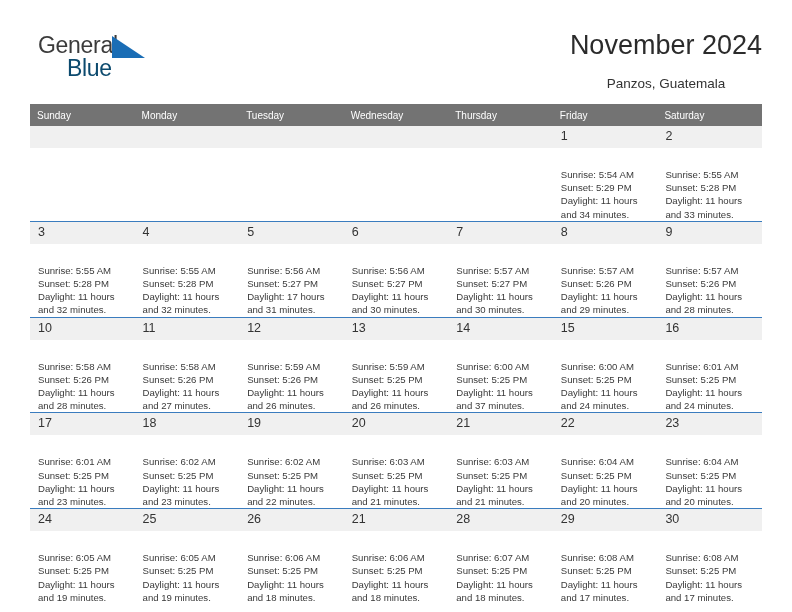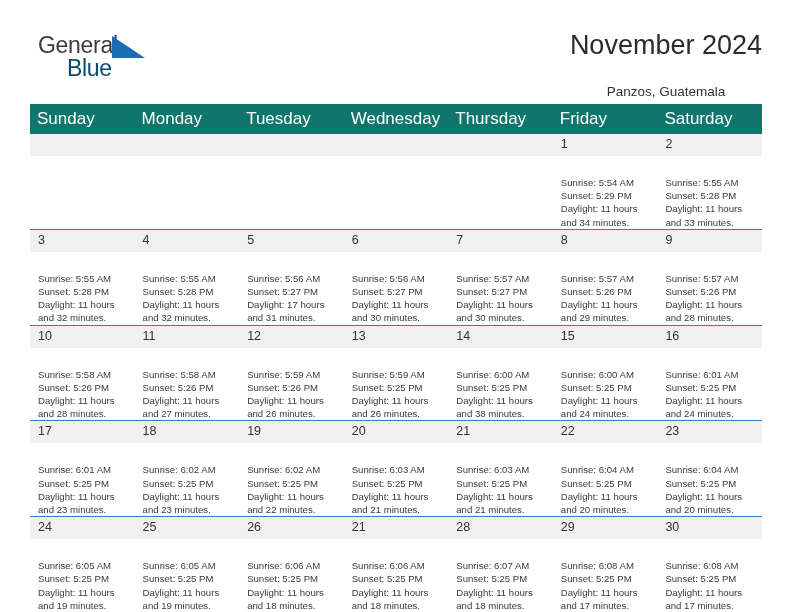--- a/index.html
+++ b/index.html
@@ -76,37 +76,37 @@
     color: #2b2b2b;
     line-height: 34px;
     white-space: nowrap;
     font-weight: normal;
     margin: 0;
   }
   .cal-subtitle {
     font-size: 13.5px;
     color: #333333;
     line-height: 20px;
-    margin-top: 20px;
+    margin-top: 12px;
     white-space: nowrap;
   }
 
   
   .calendar {
     position: absolute;
     left: 30px;
     top: 104px;
     width: 732px;
     border-collapse: collapse;
     table-layout: fixed;
   }
   .calendar th {
-    background: #0f766e;
+    background: #737373;
     color: #ffffff;
-    font-size: 17px;
+    font-size: 10px;
     font-weight: normal;
     text-align: left;
     padding: 5px 0 5px 7px;
     height: 12px;
     border: none;
   }
   .calendar td {
     vertical-align: top;
     padding: 0;
     border: none;
@@ -324,21 +324,21 @@
               <div>Sunrise: 5:59 AM</div>
               <div>Sunset: 5:25 PM</div>
               <div class="daylight-wrap">Daylight: 11 hours and 26 minutes.</div>
             </div>
           </td>
           <td>
             <div class="daynum">14</div>
             <div class="cell-body">
               <div>Sunrise: 6:00 AM</div>
               <div>Sunset: 5:25 PM</div>
-              <div class="daylight-wrap">Daylight: 11 hours and 38 minutes.</div>
+              <div class="daylight-wrap">Daylight: 11 hours and 37 minutes.</div>
             </div>
           </td>
           <td>
             <div class="daynum">15</div>
             <div class="cell-body">
               <div>Sunrise: 6:00 AM</div>
               <div>Sunset: 5:25 PM</div>
               <div class="daylight-wrap">Daylight: 11 hours and 24 minutes.</div>
             </div>
           </td>

